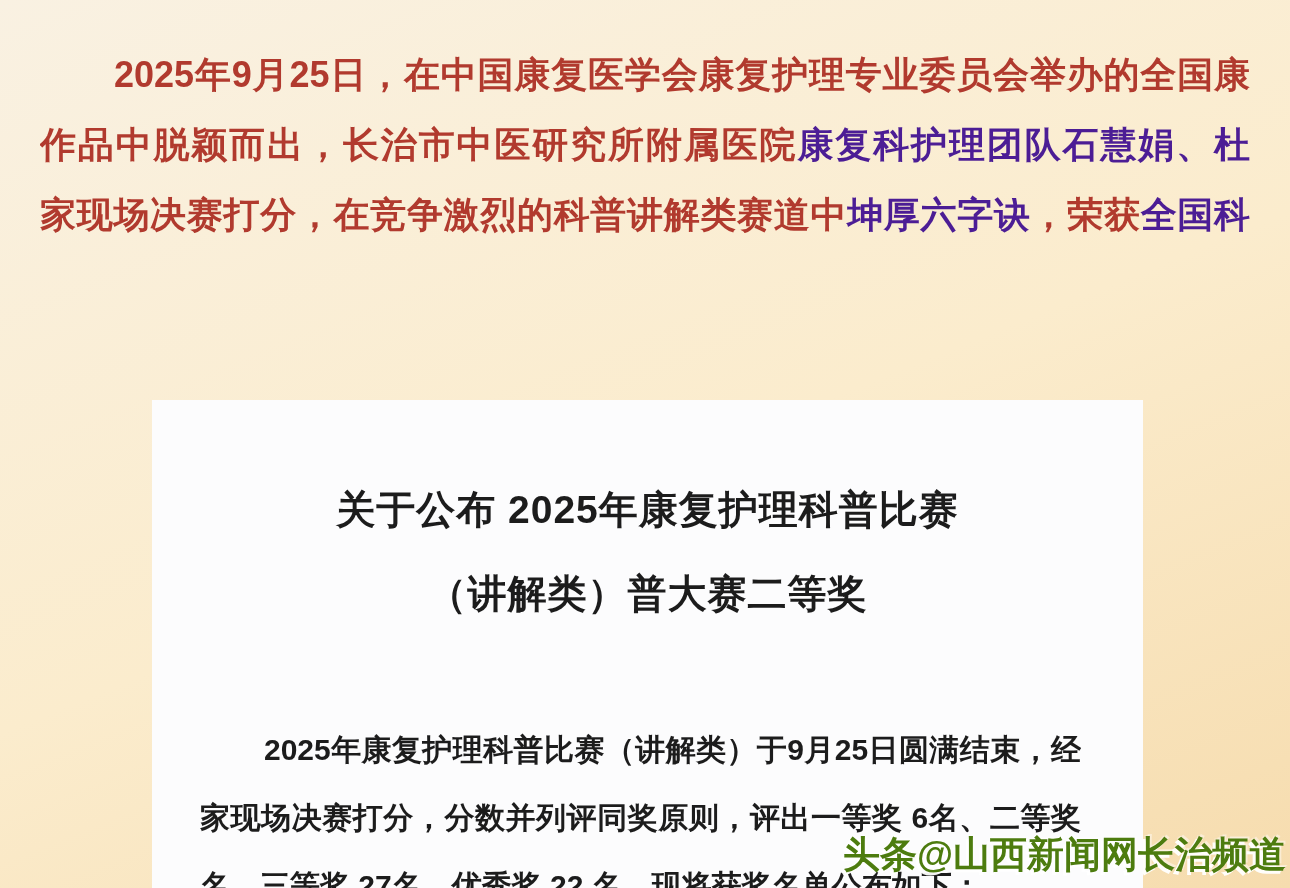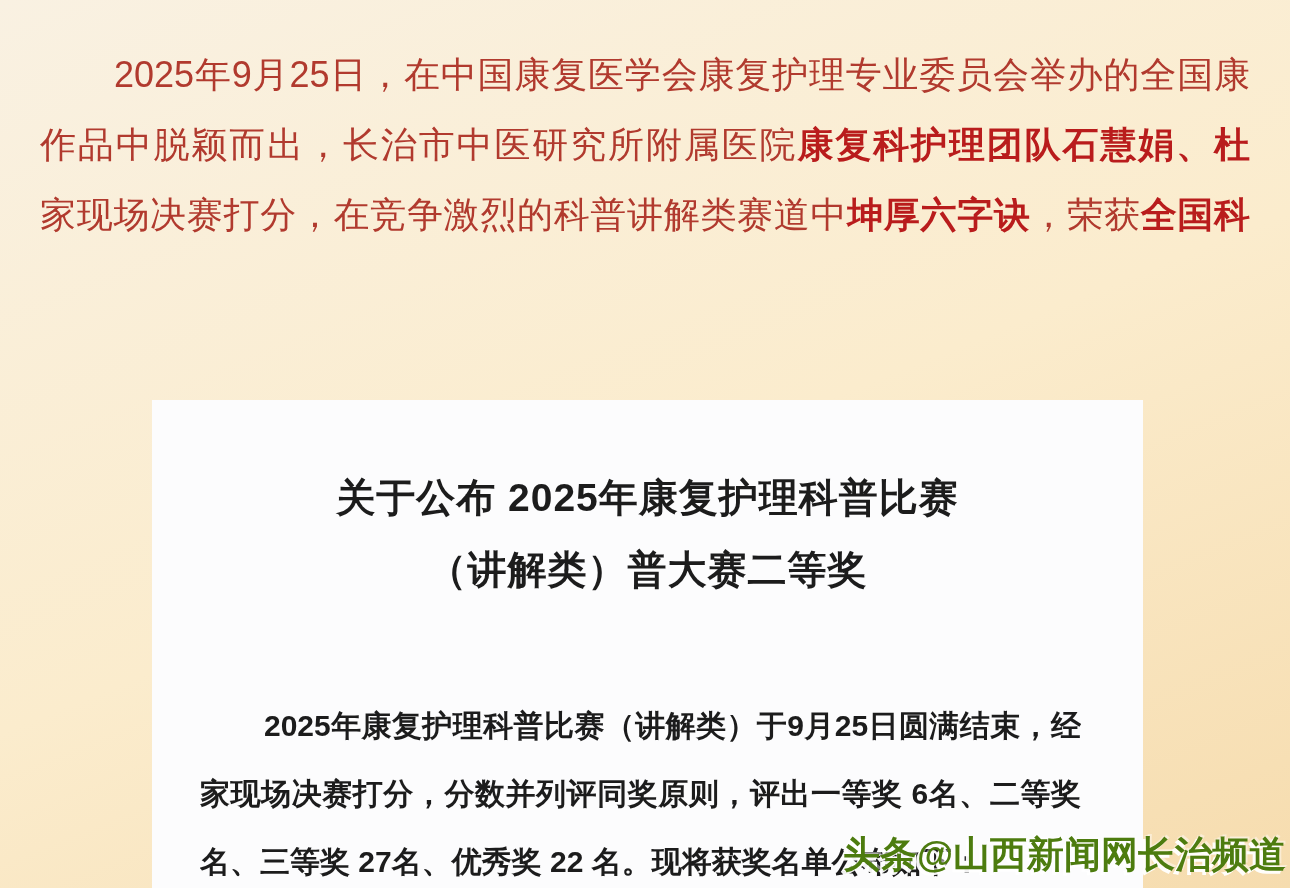--- a/index.html
+++ b/index.html
@@ -14,33 +14,33 @@
     font-size:36px;
     color:#b13a2e;
   }
   .intro .line{
     line-height:70px;height:70px;
     text-align:justify;
     overflow:hidden;
   }
   .intro .line.fill{ text-align-last:justify; }
   .intro .line.indent{ padding-left:74px; }
-  .intro .seg{ font-weight:normal; }
-  .intro .seg.bold-red{ font-weight:bold; color:#b91c1c; }
+  .intro .seg{ font-weight:bold; }
+  .intro .seg.bold-red{ font-weight:bold; color:#4c1d95; }
 
   
   .card{
     position:absolute;
     left:152px;top:400px;
     width:991px;height:520px;
     background:#fcfcfd;
     color:#1c1c1c;
   }
   .card-title{
-    margin-top:0;
+    margin-top:12px;
     text-align:center;
     font-size:39px;font-weight:bold;
     line-height:72px;height:72px;
     letter-spacing:1px;
   }
   .card-title.first{ padding-top:62px; }
   .card-body{
     margin-top:86px;
     padding:0 62px 0 48px;
     font-size:30px;font-weight:bold;

